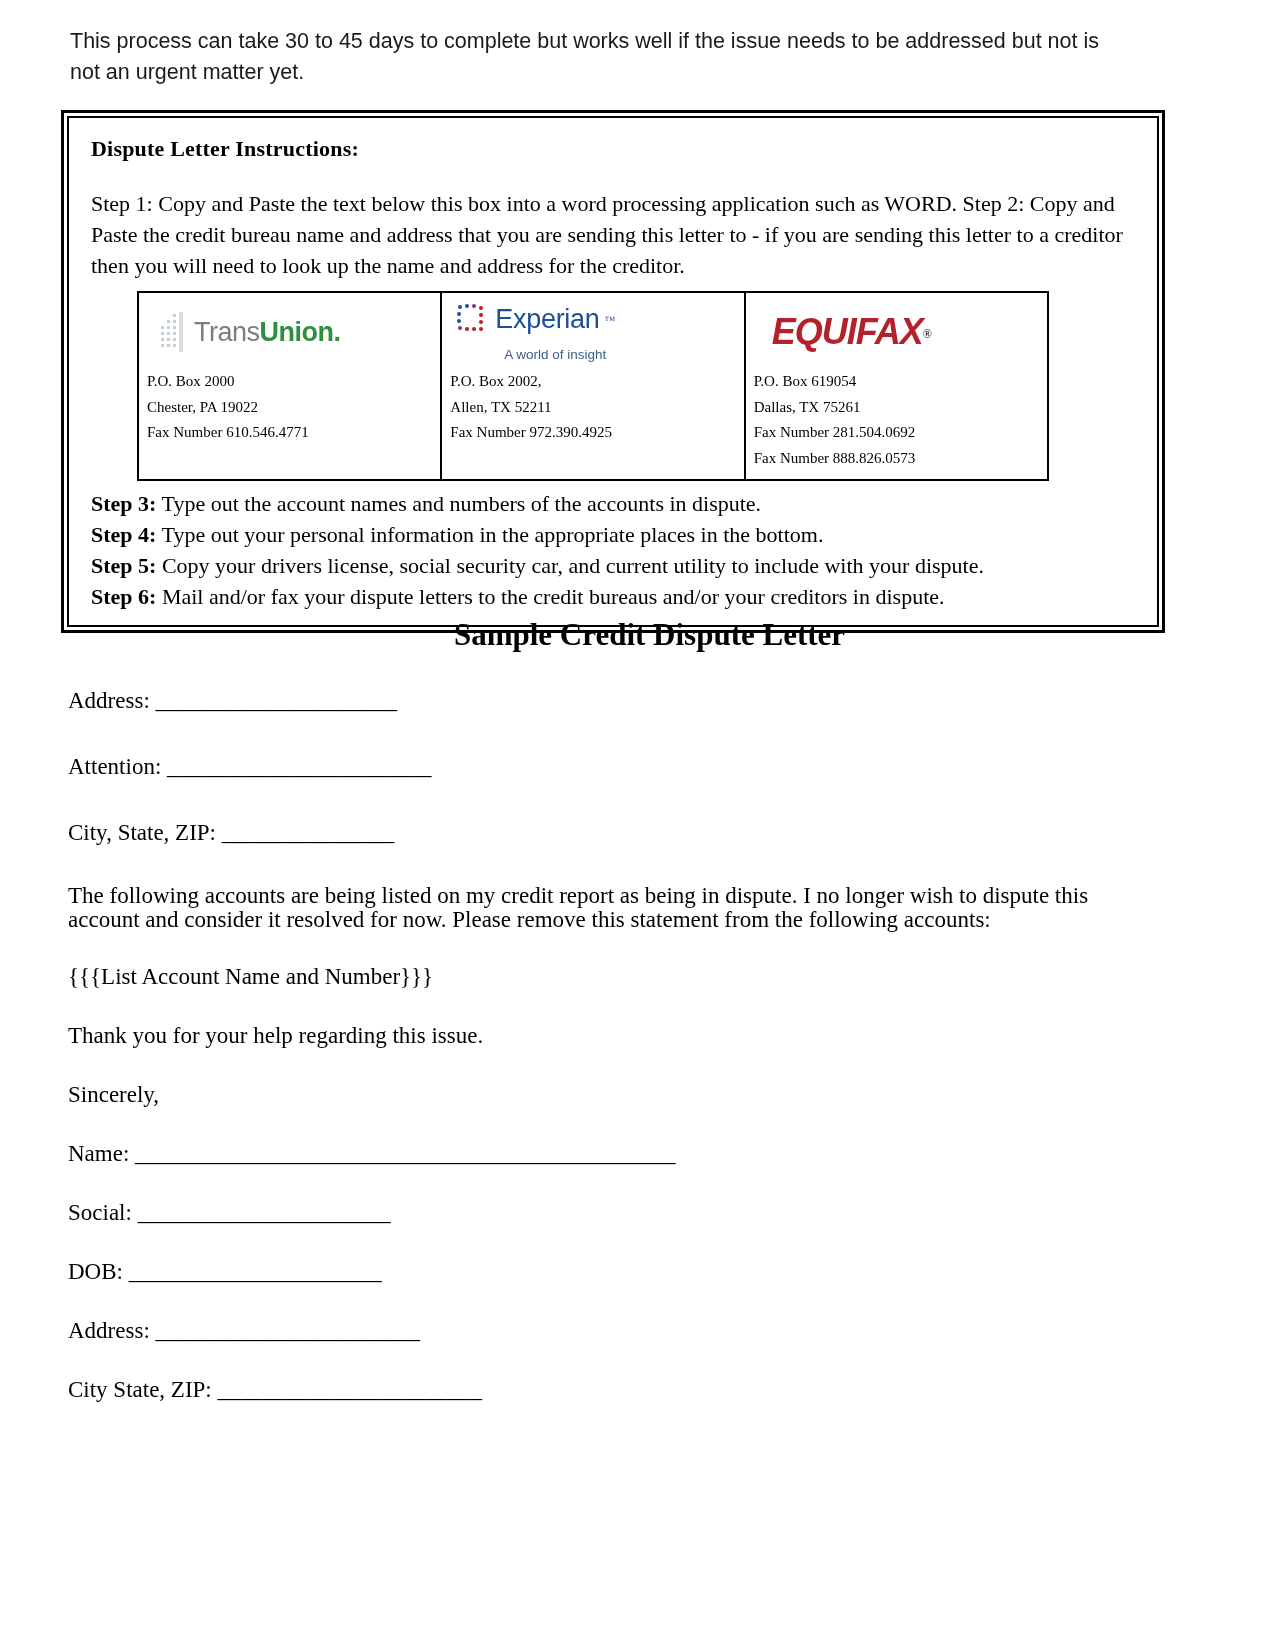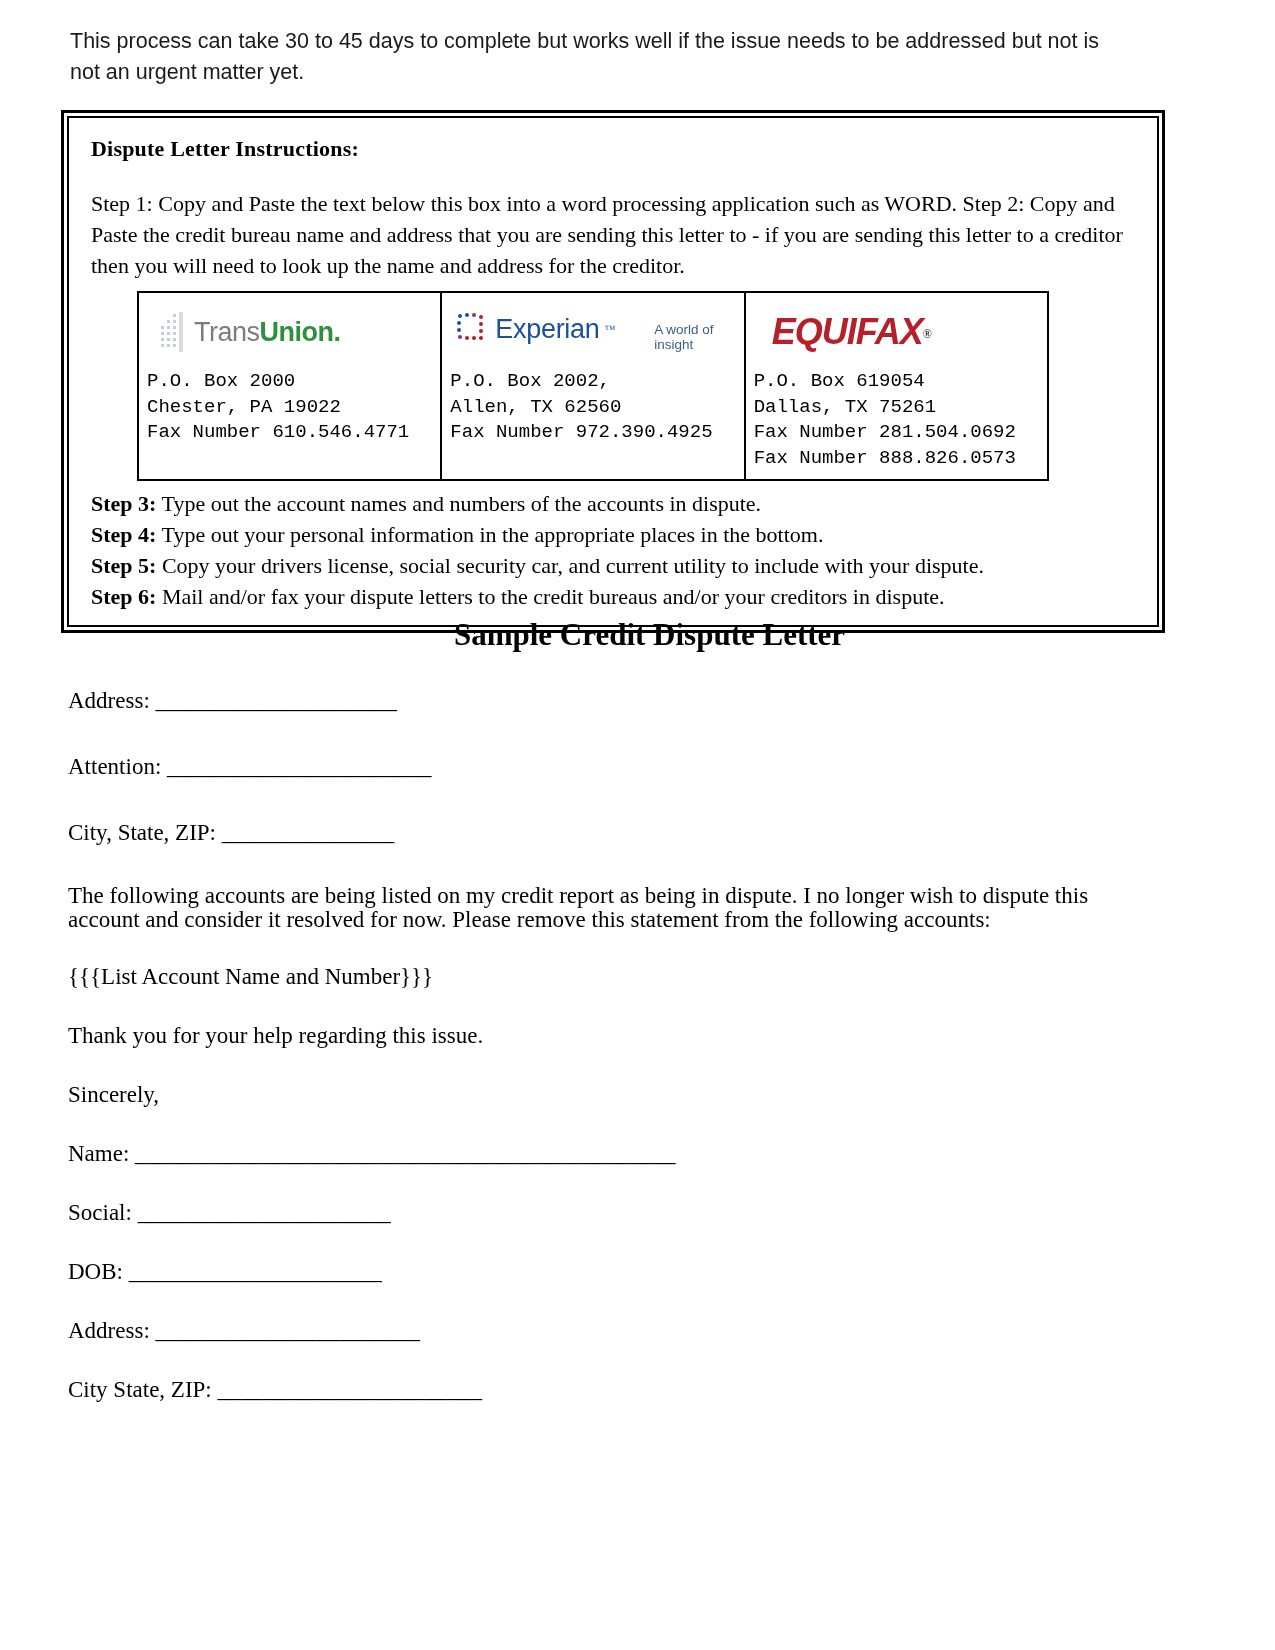--- a/index.html
+++ b/index.html
@@ -73,41 +73,40 @@
     padding: 6px 8px 8px 8px;
   }
   .logo-area {
     height: 58px;
     display: flex;
     align-items: center;
     justify-content: flex-start;
     margin: 4px 0 8px 2px;
   }
   .addr-line {
-    font-size: 19px;
+    font-size: 15px;
     line-height: 25.5px;
     white-space: nowrap;
-    font-family: Liberation Mono, monospace;
   }
 
   
   .tu-wrap { display: flex; align-items: center; gap: 7px; padding-left: 12px; }
   .tu-mark { width: 26px; height: 40px; position: relative; opacity: .55; }
   .tu-mark i {
     position: absolute;
     display: block;
     background: #9aa8b5;
   }
   .tu-text { font-family: "Liberation Sans", "DejaVu Sans", sans-serif; font-size: 27px; letter-spacing: -0.5px; }
   .tu-trans { color: #7d7d7d; font-weight: normal; margin-top: 44px; }
   .tu-union { color: #2f8f3e; font-weight: bold; }
   .tu-dot { color: #2f8f3e; font-weight: bold; }
 
   
-  .ex-wrap { display: flex; align-items: flex-start; padding-left: 4px; }
+  .ex-wrap { display: flex; flex-direction: column; align-items: center; padding-left: 4px; }
   .ex-top { display: flex; align-items: center; gap: 5px; }
   .ex-mark { width: 34px; height: 34px; position: relative; }
   .ex-mark i { position: absolute; width: 4px; height: 4px; border-radius: 50%; display: block; }
   .ex-name { font-family: "Liberation Sans", "DejaVu Sans", sans-serif; font-size: 27px; color: #1c4f9c; letter-spacing: -0.3px; }
   .ex-tm { font-size: 11px; vertical-align: super; color: #1c4f9c; }
   .ex-tag { font-family: "Liberation Sans", "DejaVu Sans", sans-serif; font-size: 13.5px; color: #3b5f8a; margin-top: 10px; margin-left: 39px; }
 
   
   .eq-wrap { padding-left: 16px; }
   .eq-text {
@@ -226,21 +225,21 @@
                     <i style="left:16px;top:24px;background:#b4212a;"></i>
                     <i style="left:23px;top:24px;background:#b4212a;"></i>
                   </span>
                   <span class="ex-name">Experian</span>
                       <span class="ex-tm">™</span>
                 </div>
                 <div class="ex-tag">A world of insight</div>
               </div>
             </div>
             <div class="addr-line">P.O. Box 2002,</div>
-            <div class="addr-line">Allen, TX 62560</div>
+            <div class="addr-line">Allen, TX 52211</div>
             <div class="addr-line">Fax Number 972.390.4925</div>
           </td>
 
           <td>
             <div class="logo-area">
               <div class="eq-wrap">
                 <span class="eq-text">EQUIFAX</span><span class="eq-reg">®</span>
               </div>
             </div>
             <div class="addr-line">P.O. Box 619054</div>

